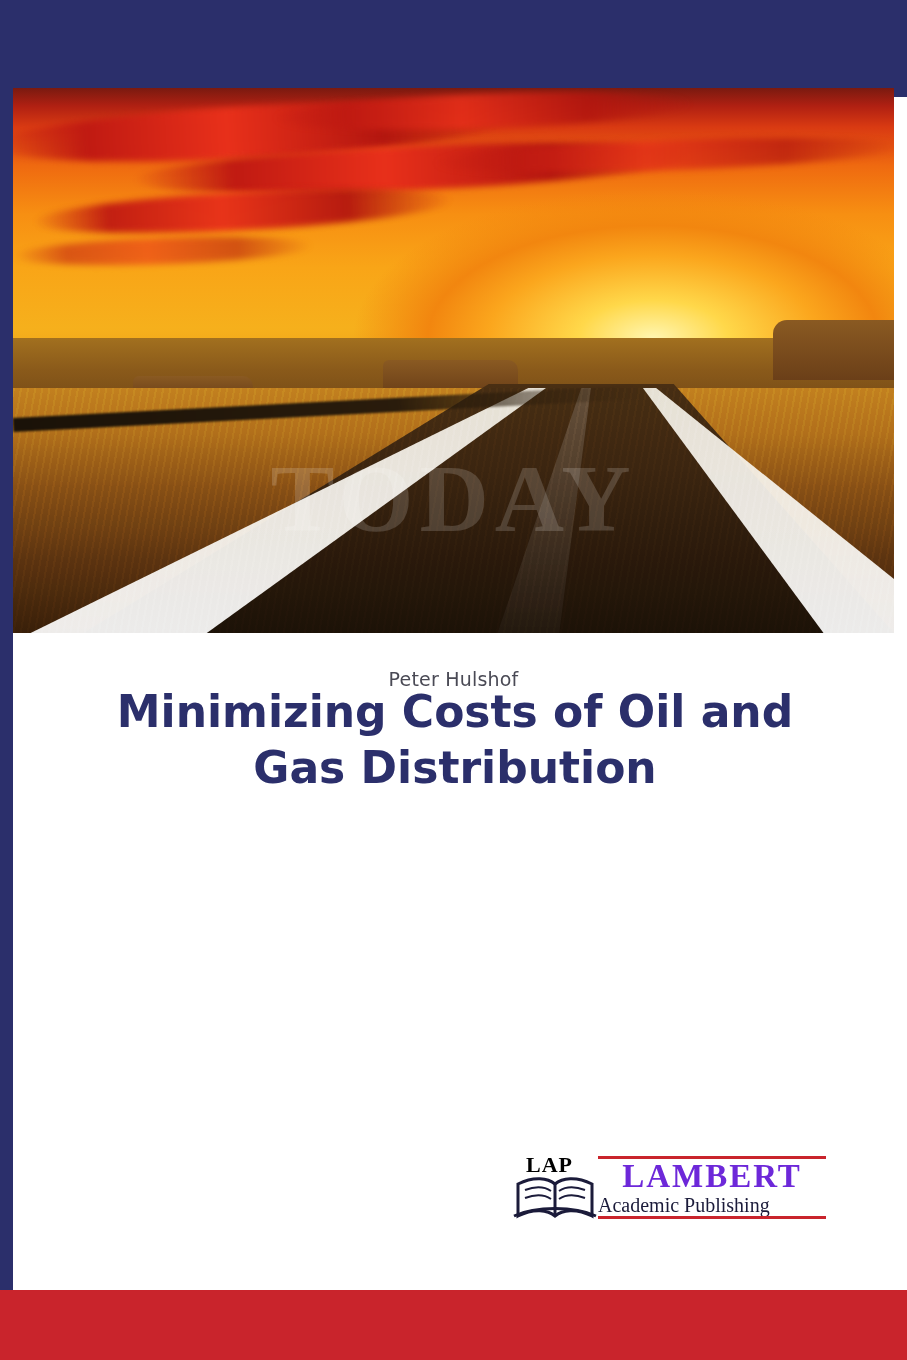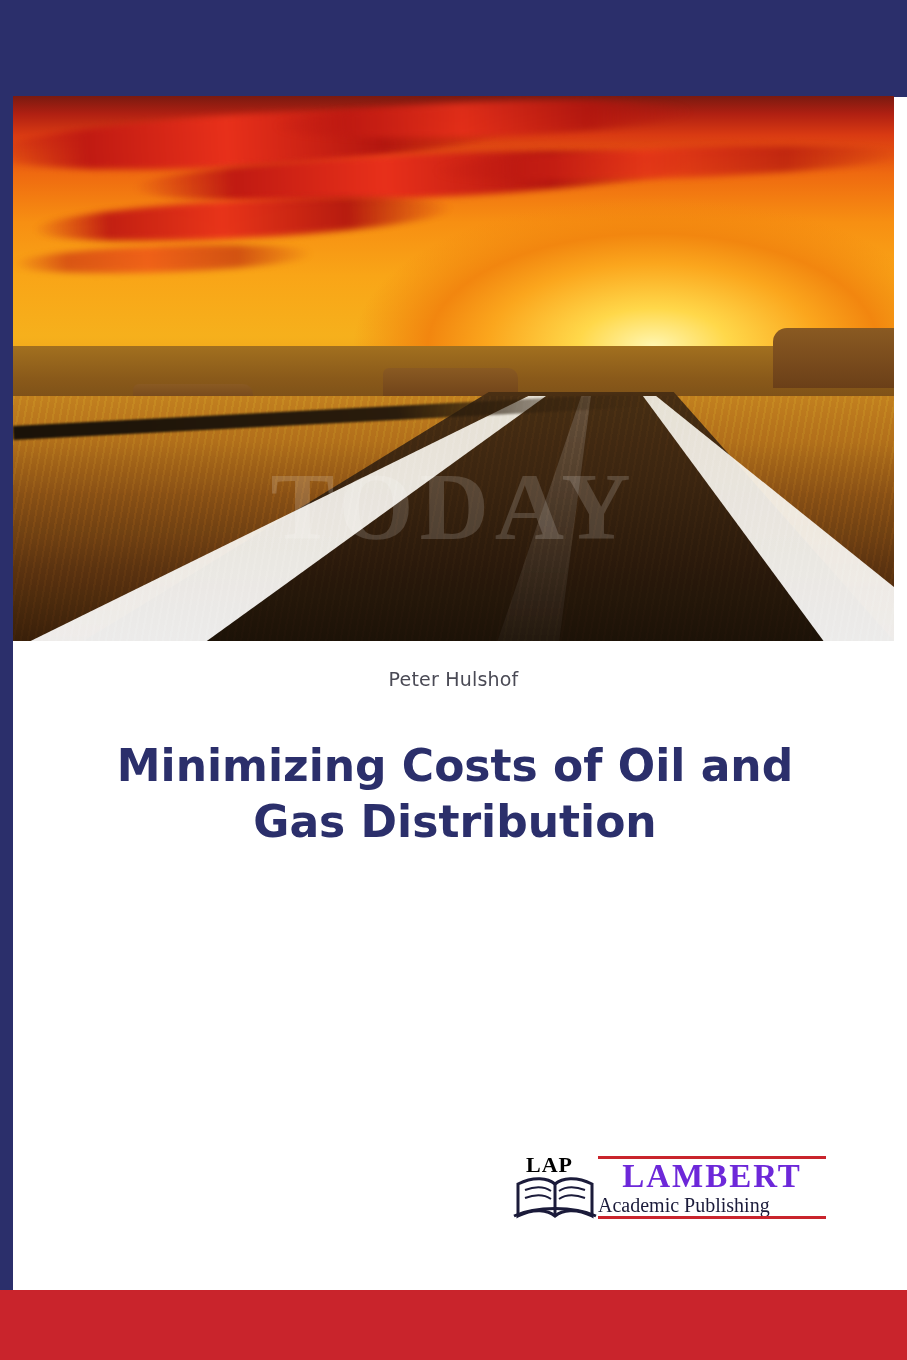--- a/index.html
+++ b/index.html
@@ -39,21 +39,21 @@
     left: 0;
     top: 1290px;
     width: 907px;
     height: 70px;
     background: #c9242c;
   }
   
   .photo {
     position: absolute;
     left: 13px;
-    top: 96px;
+    top: 88px;
     width: 881px;
     height: 545px;
     overflow: hidden;
     background: #d98c20;
   }
   .sky {
     position: absolute;
     left: 0; top: 0;
     width: 881px;
     height: 300px;
@@ -164,21 +164,21 @@
     width: 907px;
     text-align: center;
     font-family: "DejaVu Sans", sans-serif;
     font-size: 19px;
     color: #4a4a55;
     letter-spacing: 0.2px;
   }
   .title {
     position: absolute;
     left: 60px;
-    top: 738px;
+    top: 684px;
     width: 790px;
     text-align: center;
     font-family: "DejaVu Sans", sans-serif;
     font-weight: bold;
     font-size: 44px;
     line-height: 1.28;
     color: #2b2f6b;
   }
   .subtitle {
     position: absolute;

